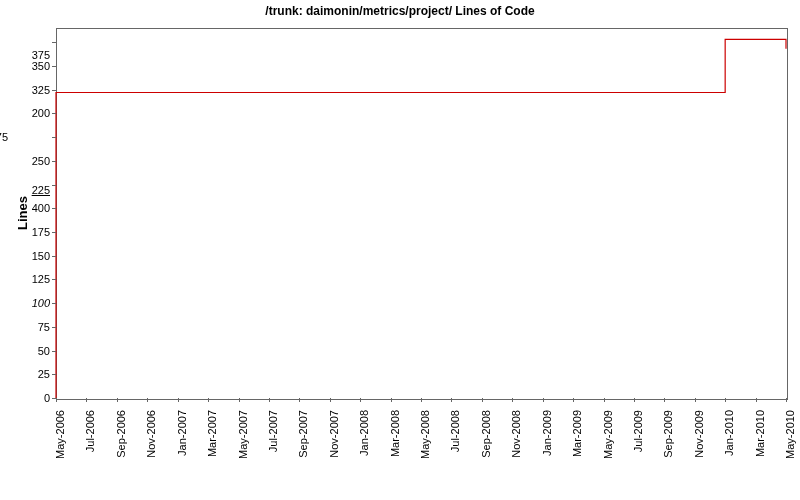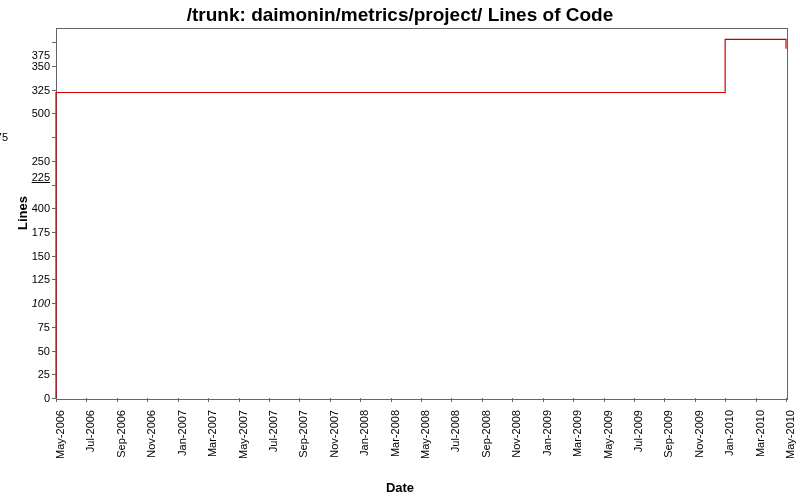--- a/index.html
+++ b/index.html
@@ -16,21 +16,21 @@
     width: 800px;
     height: 500px;
   }
   .title {
     position: absolute;
     top: 4px;
     left: 0;
     right: 0;
     text-align: center;
     font-weight: bold;
-    font-size: 19px;
+    font-size: 12px;
     color: #000;
   }
   .plot-area {
     position: absolute;
     background: #fff;
     border: 1px solid #666;
   }
   .ylabel {
     position: absolute;
     transform: rotate(-90deg);
@@ -86,21 +86,20 @@
     stroke: #cc0000;
     stroke-width: 1.2;
   }
 </style>
 </head>
 <body>
 
 <div class="chart">
   <div class="title">/trunk: daimonin/metrics/project/ Lines of Code</div>
   <div class="ylabel" style="left: 15px; top: 230px;">Lines</div>
-  <div class="xlabel" style="top: 480px;">Date</div>
   <div class="plot-area" style="left: 56px; top: 28px; width: 730px; height: 370px;"></div>
   <svg class="line" width="800" height="500" style="left: 0px; top: 0px;">
       <path d="M56 398 L56 92.51282051282055 L725.1666666666666 92.51282051282055 L725.1666666666666 39.38461538461536 L786 39.38461538461536 L786 48.87179487179486 " style="stroke: rgb(204, 0, 0);"></path>
     </svg>
 <div class="ytick-label" style="top: 398px; right: 750px;">0</div>
     <div class="ytick-mark" style="top: 398px; left: 52px;"></div>
     <div class="ytick-label" style="top: 374.282px; right: 750px;">25</div>
     <div class="ytick-mark" style="top: 374.282px; left: 52px;"></div>
     <div class="ytick-label" style="top: 350.564px; right: 750px;">50</div>
     <div class="ytick-mark" style="top: 350.564px; left: 52px;"></div>
@@ -109,27 +108,27 @@
     <div class="ytick-label" style="top: 303.128px; right: 750px; font-style: italic;">100</div>
     <div class="ytick-mark" style="top: 303.128px; left: 52px;"></div>
     <div class="ytick-label" style="top: 279.41px; right: 750px;">125</div>
     <div class="ytick-mark" style="top: 279.41px; left: 52px;"></div>
     <div class="ytick-label" style="top: 255.692px; right: 750px;">150</div>
     <div class="ytick-mark" style="top: 255.692px; left: 52px;"></div>
     <div class="ytick-label" style="top: 231.974px; right: 750px;">175</div>
     <div class="ytick-mark" style="top: 231.974px; left: 52px;"></div>
     <div class="ytick-label" style="top: 208.256px; right: 750px;">400</div>
     <div class="ytick-mark" style="top: 208.256px; left: 52px;"></div>
-    <div class="ytick-label" style="top: 177px; right: 750px; text-decoration: underline;">225</div>
+    <div class="ytick-label" style="top: 190px; right: 750px; text-decoration: underline;">225</div>
     <div class="ytick-mark" style="top: 184.538px; left: 52px;"></div>
     <div class="ytick-label" style="top: 160.821px; right: 750px;">250</div>
     <div class="ytick-mark" style="top: 160.821px; left: 52px;"></div>
     <div class="ytick-label" style="top: 137.103px; right: 792px;">275</div>
     <div class="ytick-mark" style="top: 137.103px; left: 52px;"></div>
-    <div class="ytick-label" style="top: 113.385px; right: 750px;">500</div>
+    <div class="ytick-label" style="top: 113.385px; right: 750px;">200</div>
     <div class="ytick-mark" style="top: 113.385px; left: 52px;"></div>
     <div class="ytick-label" style="top: 89.6667px; right: 750px;">325</div>
     <div class="ytick-mark" style="top: 89.6667px; left: 52px;"></div>
     <div class="ytick-label" style="top: 65.9487px; right: 750px; text-align: right;">350</div>
     <div class="ytick-mark" style="top: 65.9487px; left: 52px;"></div>
     <div class="ytick-label" style="top: 55px; right: 750px; margin-left: 40px;">375</div>
     <div class="ytick-mark" style="top: 42.2308px; left: 52px;"></div>
     <div class="xtick-label" style="left: 60px; top: 404px;">May-2006</div>
     <div class="xtick-mark" style="left: 56px; top: 398px;"></div>
     <div class="xtick-label" style="left: 90.4167px; top: 404px;">Jul-2006</div>

